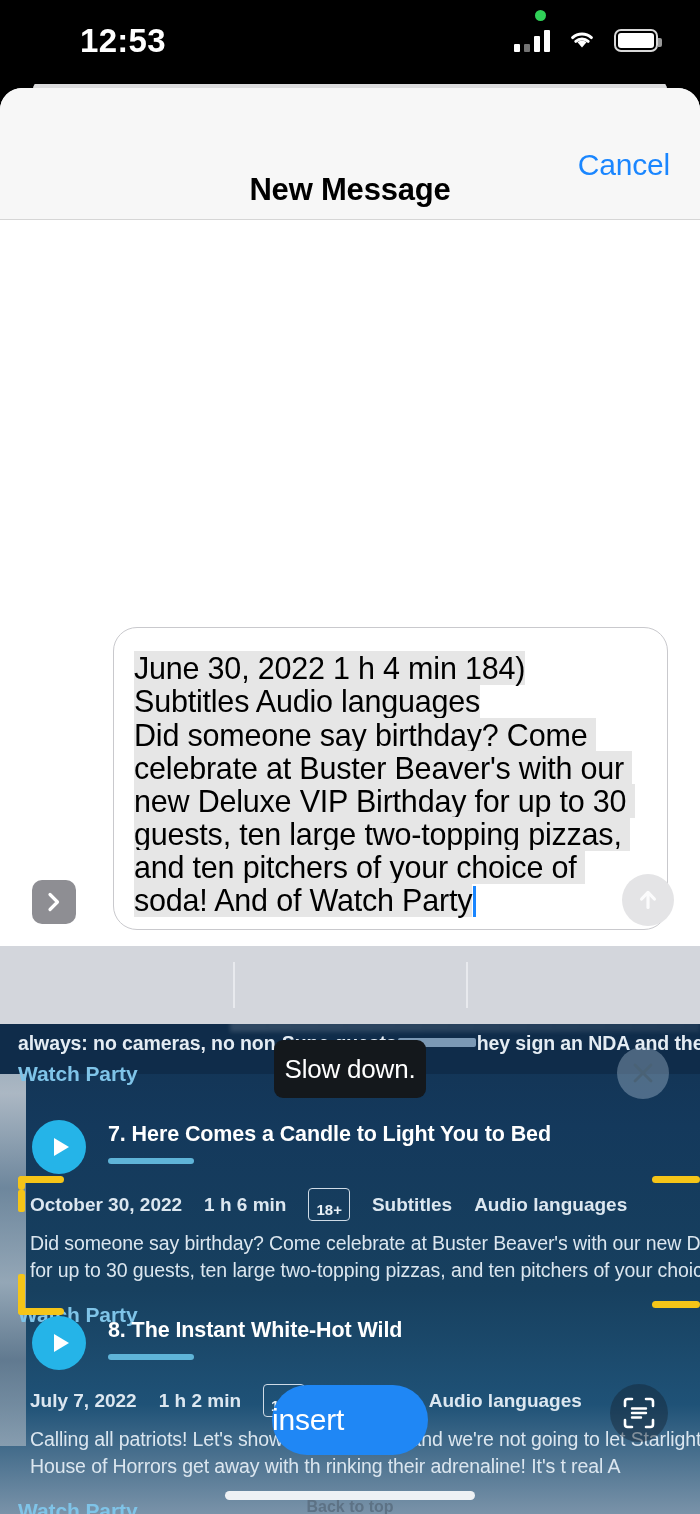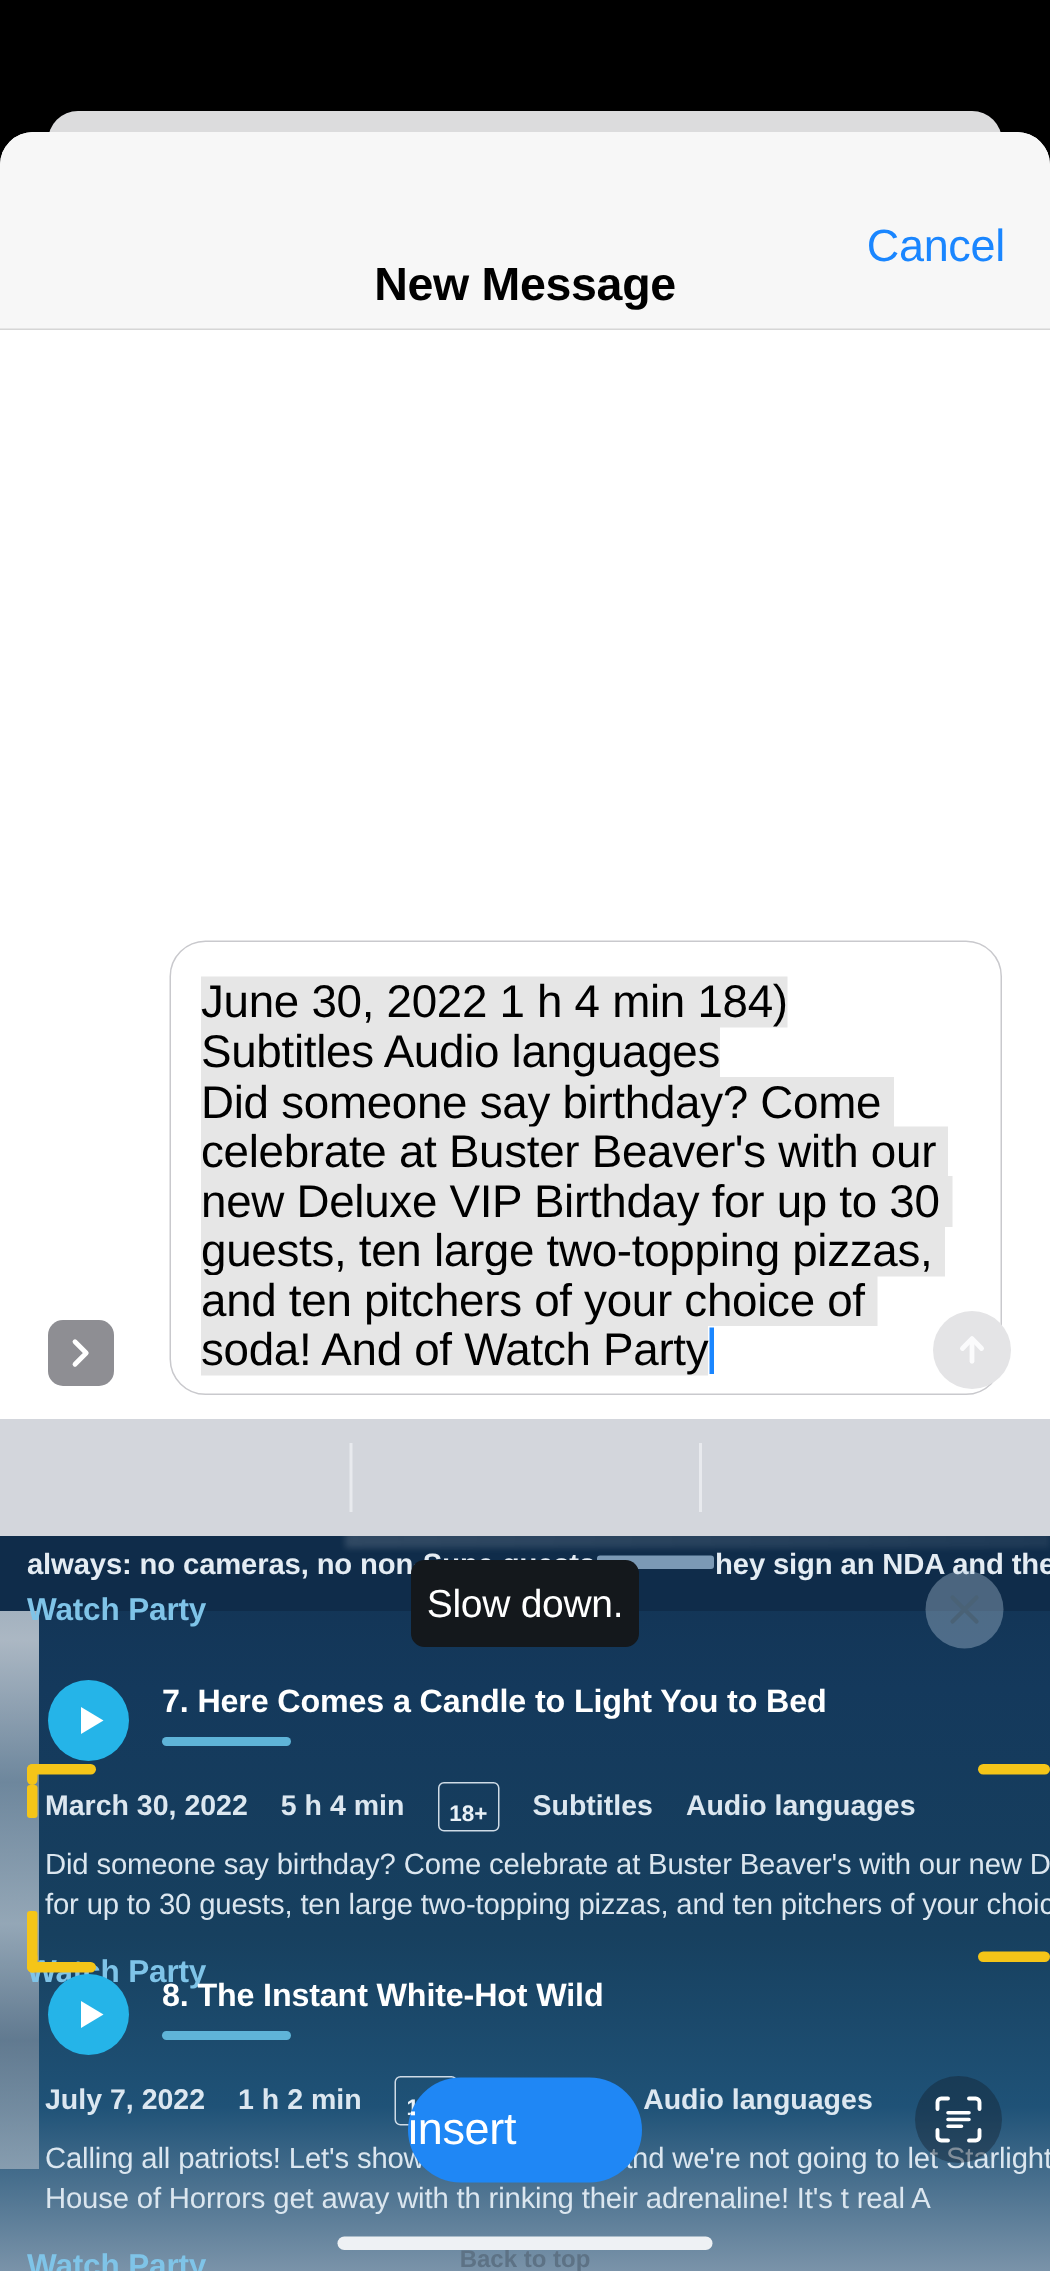--- a/index.html
+++ b/index.html
@@ -224,20 +224,42 @@
   #backtotop{
     position:absolute; left:0; top:1498px; width:700px; text-align:center;
     color:#5d7285; font-size:16px; font-weight:600; z-index:35;
   }
 </style>
 </head>
 <body>
 
 <div id="screen">
 
+  <div id="statusbar">
+    <div class="sb-time">12:53</div>
+    <div class="green-dot"></div>
+    <div class="sb-right">
+      <span class="cell-bars">
+        <i></i>
+          <i></i>
+          <i></i>
+          <i></i>
+      </span>
+      <span>
+        <svg class="wifi" viewBox="0 0 32 24">
+          <path d="M16 21.5 L11.5 16.2 a7 7 0 0 1 9 0 Z" fill="#fff"></path>
+          <path d="M6.6 11.6 a14 14 0 0 1 18.8 0" stroke="#fff" stroke-width="3" fill="none" stroke-linecap="round"></path>
+          <path d="M9.8 15.3 a9.5 9.5 0 0 1 12.4 0" stroke="#fff" stroke-width="3" fill="none" stroke-linecap="round"></path>
+        </svg>
+      </span>
+      <span class="batt">
+          <i></i>
+        </span>
+    </div>
+  </div>
 
   <div id="sheet-back"></div>
 
   <div id="sheet">
 
     <div id="nav">
       <div class="nav-title">New Message</div>
       <div class="nav-cancel">Cancel</div>
     </div>
 
@@ -287,22 +309,22 @@
       <div class="ep-head">
         <div class="play-circle">
           <svg viewBox="0 0 24 24">
             <path d="M5 3 L20 12 L5 21 Z" fill="#fff"></path>
           </svg>
         </div>
         <div class="ep-title">7. Here Comes a Candle to Light You to Bed</div>
         <div class="ep-progress"></div>
       </div>
       <div class="ep-meta" style="top:72px">
-        <span>March 30, 2022</span>
-        <span>5 h 4 min</span>
+        <span>October 30, 2022</span>
+        <span>1 h 6 min</span>
         <span class="rating-box">18+</span>
         <span>Subtitles</span>
         <span>Audio languages</span>
       </div>
       <div class="ep-desc" style="top:114px">Did someone say birthday? Come celebrate at Buster Beaver's with our new Deluxe VIP Birthday Pa</div>
       <div class="ep-desc" style="top:141px">for up to 30 guests, ten large two-topping pizzas, and ten pitchers of your choice of soda! And of c</div>
       <div class="wp-row" style="top:187px">Watch Party</div>
     </div>
 
     <div class="sel-bracket" style="left:18px; top:160px; width:46px; height:14px;">

